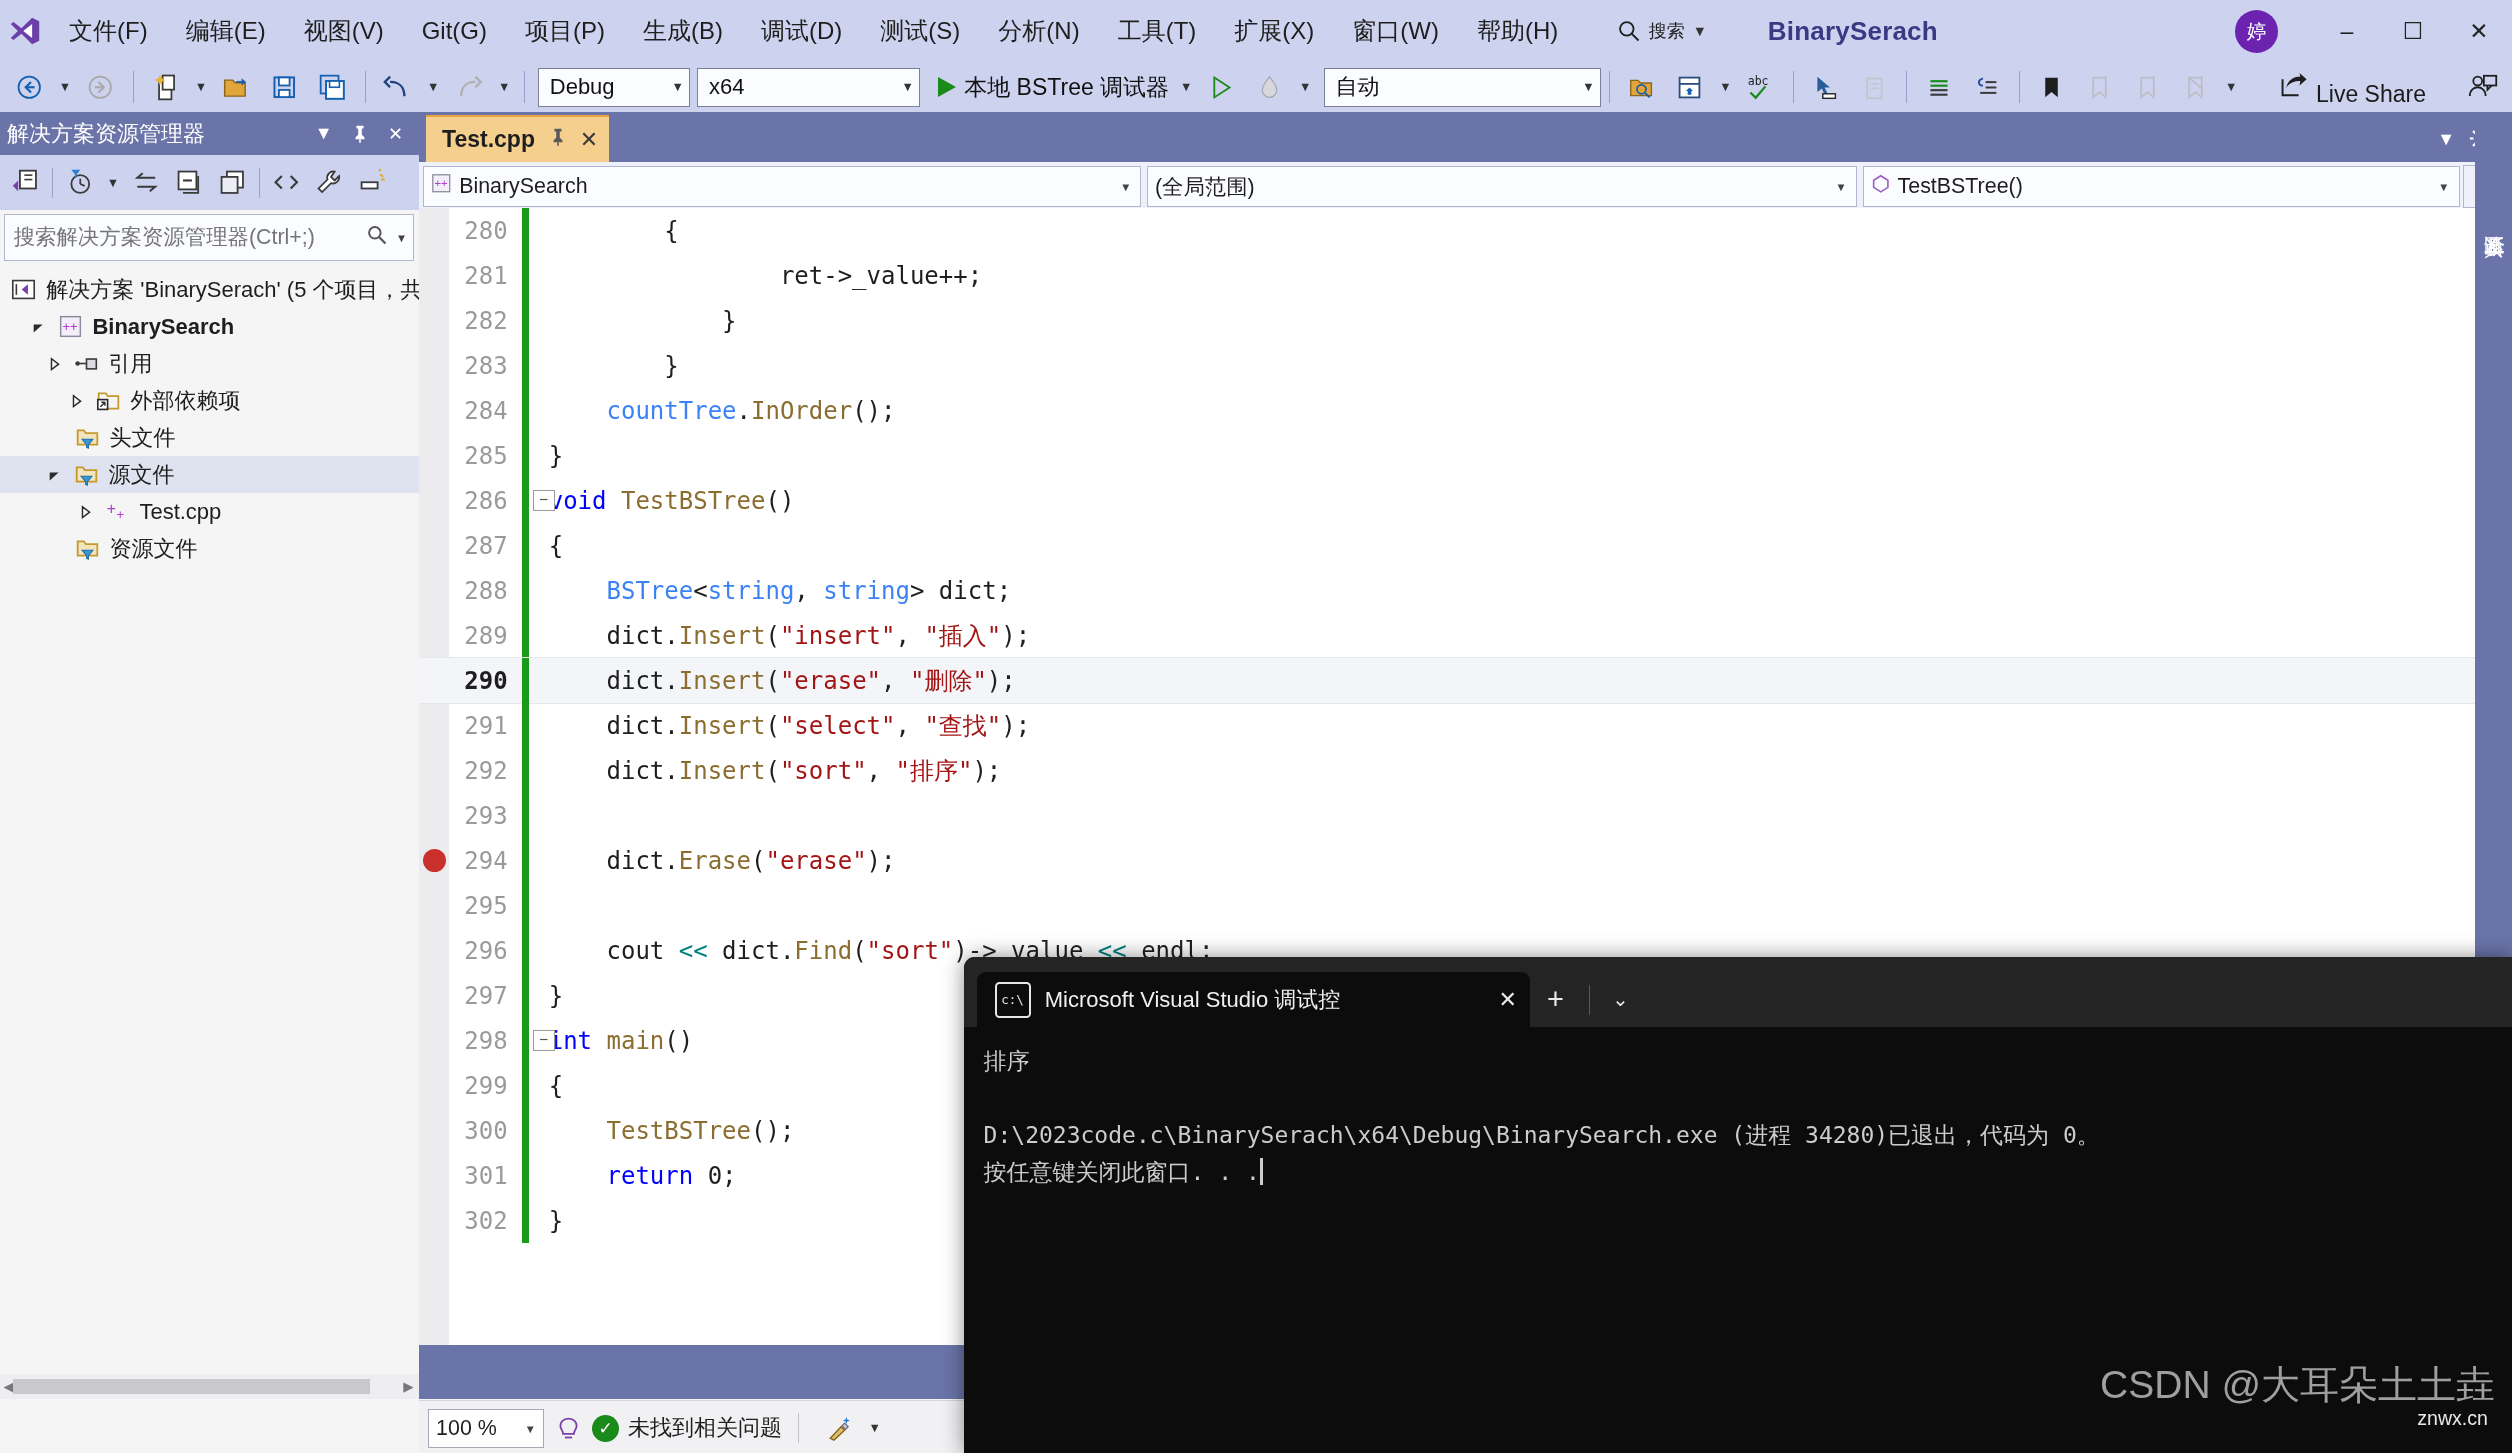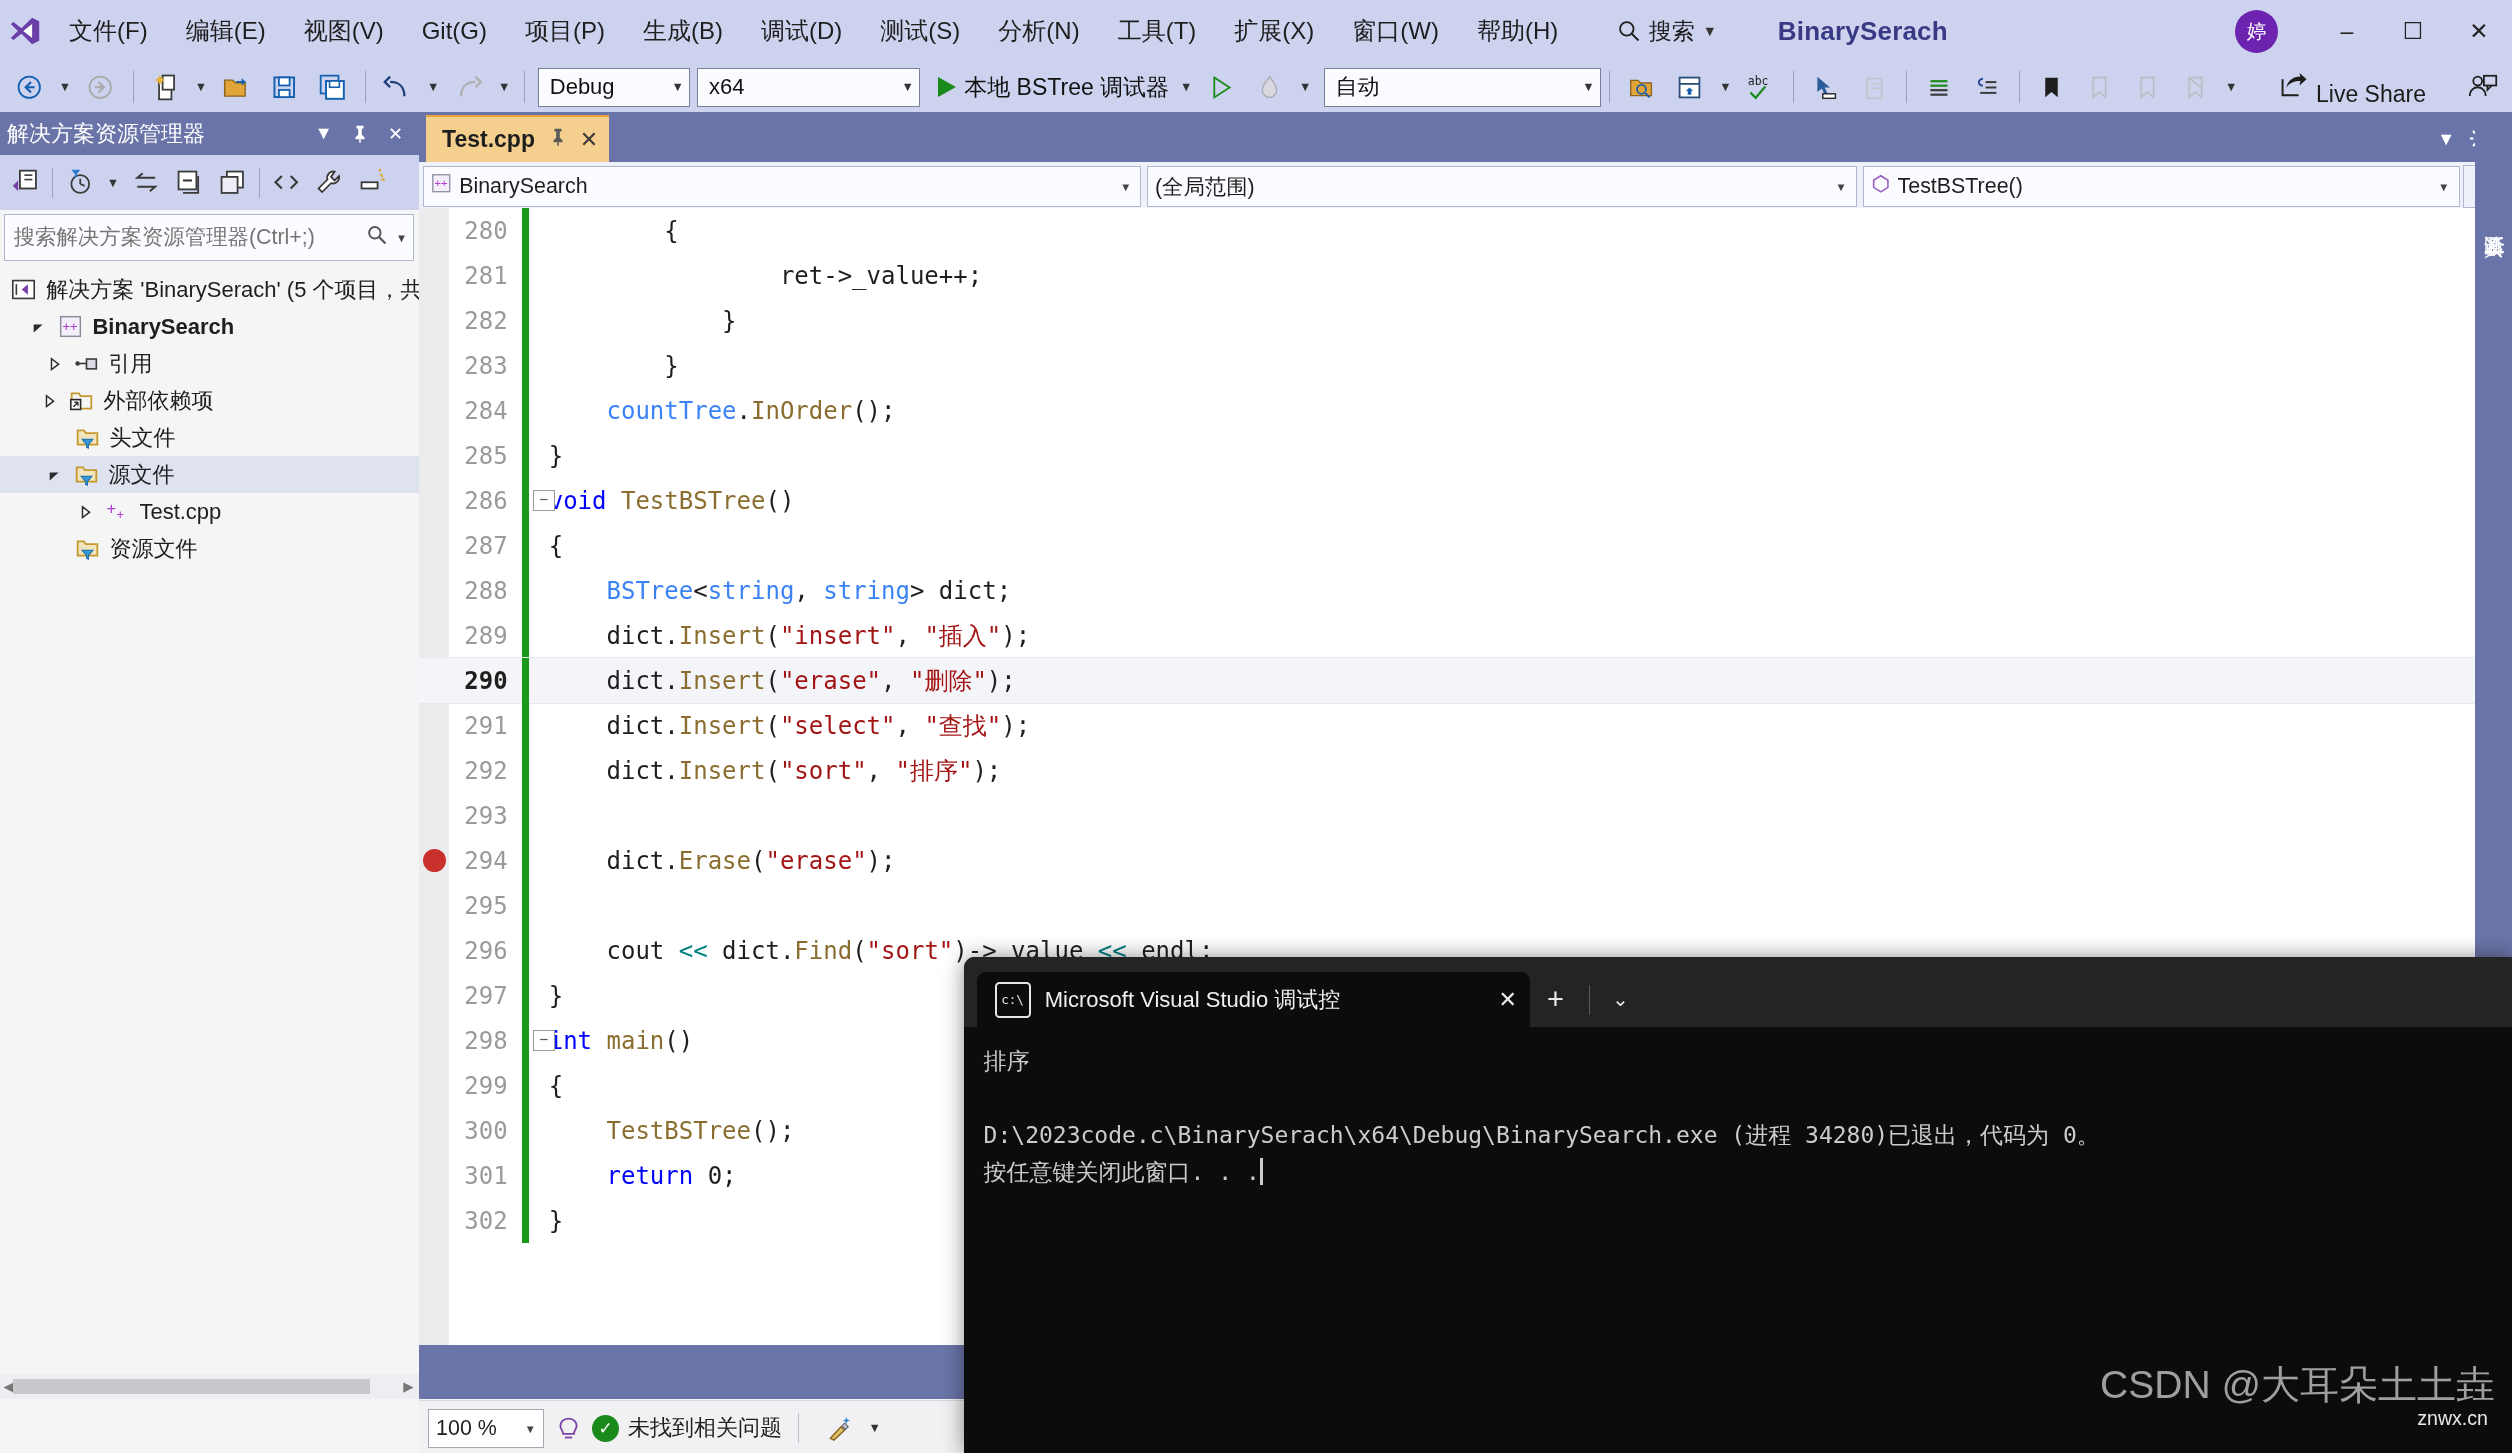--- a/index.html
+++ b/index.html
@@ -12,21 +12,21 @@
   .app{position:relative;width:2512px;height:1453px;background:#f5f5f5;}
 
   
   .titlebar{position:absolute;left:0;top:0;width:2512px;height:62px;background:#cdd3ef;display:flex;align-items:center;}
   .vs-logo{width:50px;height:62px;display:flex;align-items:center;justify-content:center;}
   .vs-logo svg{display:block;}
   .menu{display:flex;align-items:center;height:62px;}
   .menu-item{font-size:24px;color:#1e1e1e;padding:0 19px;height:62px;display:flex;align-items:center;cursor:default;white-space:nowrap;}
   .title-search{display:flex;align-items:center;margin-left:30px;height:45px;padding:0 9px;}
   .title-search .mag{width:27px;height:27px;}
-  .title-search-label{font-size:23px;color:#1e1e1e;margin-left:5.4px;}
+  .title-search-label{font-size:18px;color:#1e1e1e;margin-left:5.4px;}
   .title-search .caret{margin-left:8px;font-size:14.3px;color:#333;}
   .app-title{font-size:26px;color:#3a3a84;font-weight:600;margin-left:52px;letter-spacing:0.2px;}
   .titlebar-right{position:absolute;right:0;top:0;height:62px;display:flex;align-items:center;}
   .avatar{width:43px;height:43px;border-radius:50%;background:#6c23b0;color:#fff;font-size:19.6px;display:flex;align-items:center;justify-content:center;margin-right:36px;}
   .wbtn{width:66px;height:62px;display:flex;align-items:center;justify-content:center;font-size:23px;color:#222;}
 
   
   .toolbar{position:absolute;left:0;top:62px;width:2512px;height:50px;background:#cdd3ef;display:flex;align-items:center;padding-left:5.4px;}
   .tb{height:39px;min-width:39px;display:flex;align-items:center;justify-content:center;padding:0 4.5px;}
   .tb-caret{font-size:12.5px;color:#333;padding:0 5.4px;height:39px;display:flex;align-items:center;}
@@ -482,21 +482,21 @@
         <span class="ticon">
           <svg width="25" height="25" viewBox="0 0 28 28">
               <rect x="14" y="9" width="11" height="11" fill="#dcdce4" stroke="#3a3a3a" stroke-width="1.8"></rect>
               <line x1="5" y1="14" x2="14" y2="14" stroke="#3a3a3a" stroke-width="1.8"></line>
               <circle cx="4" cy="14" r="2.5" fill="#3a3a3a"></circle>
             </svg>
         </span>
         <span class="tlabel">引用</span>
       </div>
 
-      <div class="tr" style="padding-left:34px;">
+      <div class="tr" style="padding-left:61px;">
         <span class="tw">
           <svg width="14.3" height="14.3" viewBox="0 0 16 16">
               <path d="M5 2 L5 14 L13 8 Z" fill="none" stroke="#2b2b2b" stroke-width="1.6"></path>
             </svg>
         </span>
         <span class="ticon">
           <svg width="25" height="25" viewBox="0 0 28 28">
               <path d="M3 23 V6 h8 l2 3 h12 v14 z" fill="none" stroke="#c49a2e" stroke-width="2"></path>
               <rect x="2" y="13" width="11" height="11" fill="#fff" stroke="#2a2a2a" stroke-width="1.8"></rect>
               <path d="M5 21 L10 16 M10 16 h-4 M10 16 v4" stroke="#2a2a2a" stroke-width="1.6"></path>

